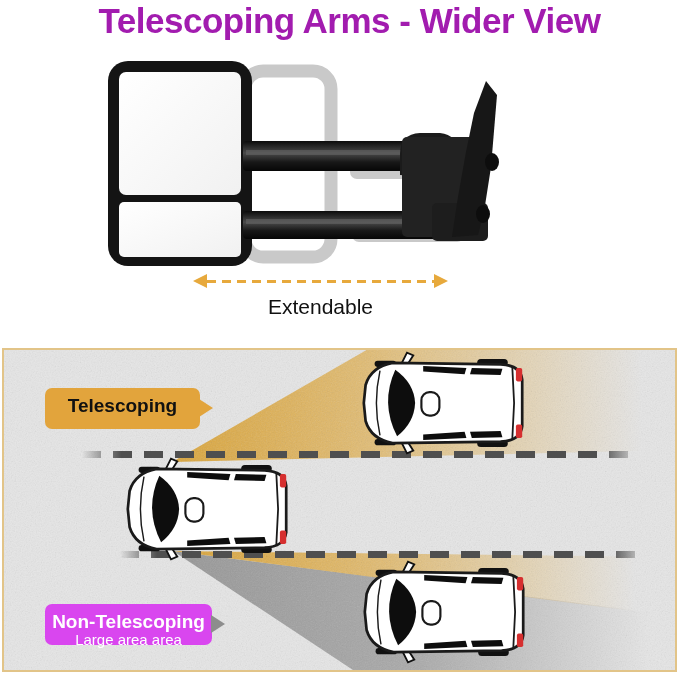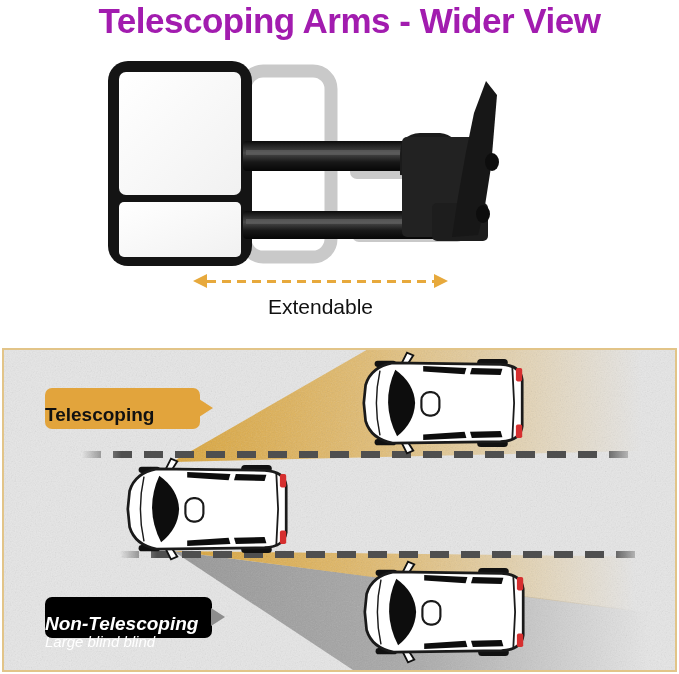--- a/index.html
+++ b/index.html
@@ -34,27 +34,27 @@
       background:repeating-linear-gradient(90deg,#4F4F4F 0 19px,transparent 19px 31px);
       -webkit-mask-image:linear-gradient(90deg,transparent 0,#000 7%,#000 93%,transparent 100%);
       mask-image:linear-gradient(90deg,transparent 0,#000 7%,#000 93%,transparent 100%);}
   .lane-top{left:78px;top:101px;width:558px;}
   .lane-bottom{left:116px;top:201px;width:527px;}
   .car{position:absolute;width:180px;height:92px;overflow:visible;}
   .car-top-right{left:349px;top:7px;}
   .car-middle{left:113px;top:113px;}
   .car-bottom-right{left:350px;top:216px;}
   
-  .callout{position:absolute;border-radius:7px;padding-top:17px;
+  .callout{position:absolute;border-radius:7px;text-align:center;padding-top:8px;
            box-sizing:border-box;line-height:1.05;}
   .callout .pointer{position:absolute;right:-13px;top:11px;width:0;height:0;
            border-top:9px solid transparent;border-bottom:9px solid transparent;}
   .callout-gold{left:41px;top:38px;width:155px;height:41px;background:#E2A43C;color:#111;}
   .callout-gold .pointer{border-left:14px solid #E2A43C;}
-  .callout-gray{left:41px;top:247px;width:167px;height:41px;background:#000000;color:#fff;font-style:italic;}
+  .callout-gray{left:41px;top:254px;width:167px;height:41px;background:#d946ef;color:#fff;}
   .callout-gray .pointer{border-left:14px solid #8D8D8D;}
   .callout .c-title{font-size:19px;font-weight:bold;}
   .callout .c-sub{font-size:15px;}
 </style>
 </head>
 <body>
 
 <div class="page">
 
   <div class="title">Telescoping Arms - Wider View</div>
@@ -163,18 +163,18 @@
         <use href="#car-top-view"></use>
       </svg>
 
     <div class="callout callout-gold">
       <div class="c-title">Telescoping</div>
       <div class="pointer"></div>
     </div>
 
     <div class="callout callout-gray">
       <div class="c-title">Non-Telescoping</div>
-      <div class="c-sub">Large blind blind</div>
+      <div class="c-sub">Large area area</div>
       <div class="pointer"></div>
     </div>
 
   </div>
 </div>
 
 </body></html>

